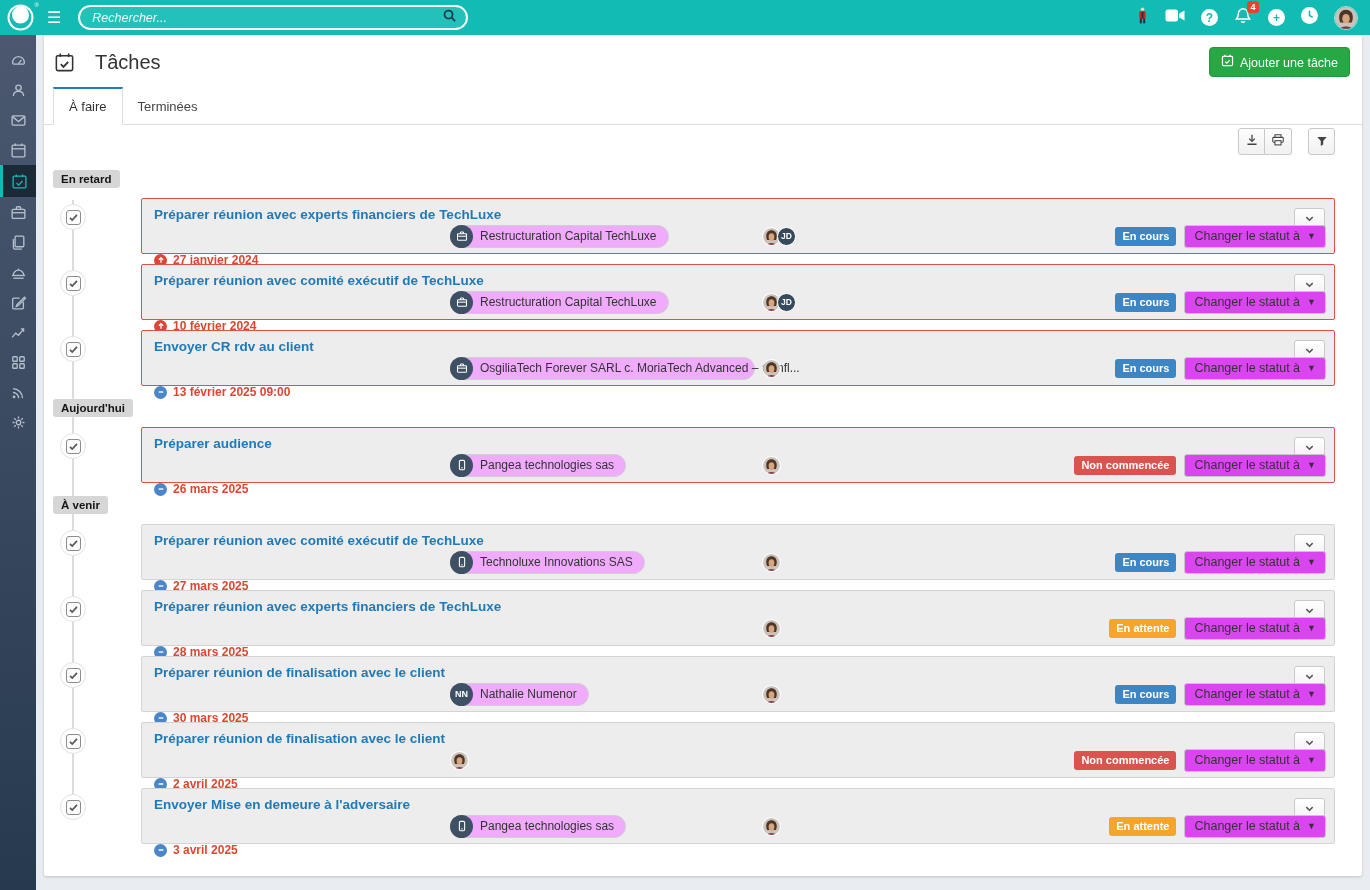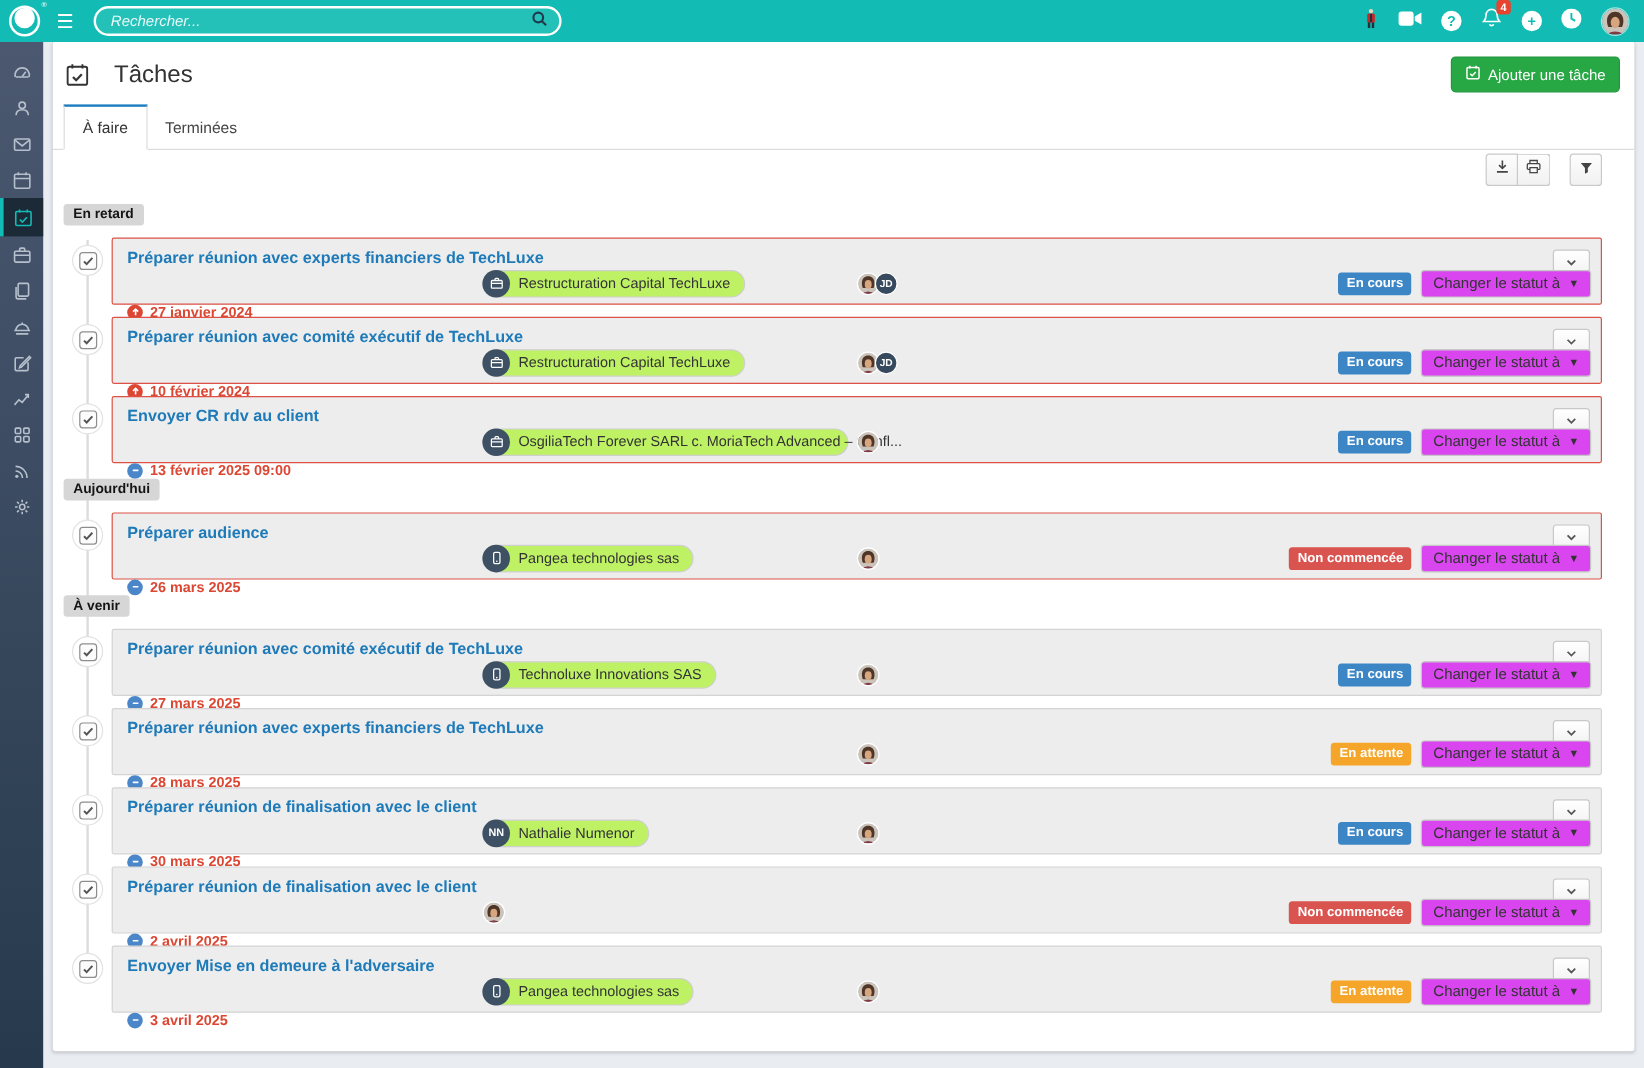--- a/index.html
+++ b/index.html
@@ -55,42 +55,42 @@
   .tb-btn.right { border-radius:0 3px 3px 0; border-left:none; }
   .tb-btn.single { border-radius:3px; margin-left:16px; }
 
   
   .list { position:relative; padding:2px 27px 0 9px; }
   .timeline { position:absolute; left:28px; top:45px; bottom:28px; width:2px; background:#dcdcdc; z-index:0; }
   .section-label { display:inline-block; background:#d6d6d6; color:#151515; font-weight:bold;
                    font-size:11.5px; padding:3px 8px; border-radius:3px; position:relative; z-index:3; }
   .section { margin-top:12px; }
   .section:first-child { margin-top:0; }
-  .item { display:flex; margin-top:10px; position:relative; }
+  .item { display:flex; margin-top:10px; position:relative;gap:48px; }
   .check-col { width:40px; flex:none; display:flex; justify-content:center; align-items:flex-start;
                padding-top:6px; position:relative; z-index:2; }
   .check-ring { width:26px; height:26px; background:#fff; border:1px solid #e2e2e2; border-radius:50%;
                 display:flex; align-items:center; justify-content:center; }
   .checkbox { width:15px; height:15px; border:1px solid #8d8d8d; border-radius:3px; background:#fcfcfc;
               display:flex; align-items:center; justify-content:center; cursor:pointer; }
   .task-row { flex:1; position:relative; background:#ededed; border:1px solid #d4d4d4; border-radius:2px;
               height:56px; z-index:1; }
   .task-row.overdue { border-color:#dc5244; }
   .t-title { position:absolute; top:8px; left:12px; font-size:13.5px; font-weight:bold; color:#1e7ab8;
              cursor:pointer; max-width:900px; white-space:nowrap; }
   .expander { position:absolute; top:9px; right:9px; width:31px; height:21px;
               background:linear-gradient(#fff,#f3f3f3); border:1px solid #c9c9c9; border-radius:3px;
               color:#555; display:flex; align-items:center; justify-content:center; cursor:pointer; }
   .t-bottom { position:absolute; left:12px; right:8px; bottom:5px; height:24px; display:flex; align-items:center; }
   .t-date { width:296px; flex:none; display:flex; align-items:center; gap:6px; color:#dc4733;
             font-weight:bold; font-size:12px;margin-top:48px; }
   .prio { width:13px; height:13px; border-radius:50%; flex:none; display:flex; align-items:center;
           justify-content:center; }
   .t-pill-zone { width:312px; flex:none; display:flex; align-items:center; }
-  .pill { display:inline-flex; align-items:center; background:#bef264; border:1px solid #cfcfcf;
+  .pill { display:inline-flex; align-items:center; background:#f0abfc; border:1px solid #cfcfcf;
           border-radius:12px; height:23px; padding-right:11px; font-size:12px; color:#333; gap:7px;
           max-width:305px; white-space:nowrap; cursor:pointer; }
   .pill-ic { width:23px; height:23px; border-radius:50%; background:#3e5064; color:#fff; flex:none;
              display:flex; align-items:center; justify-content:center; margin:-1px 0 -1px -1px;
              font-size:9px; font-weight:bold; }
   .t-avatars { flex:none; display:flex; align-items:center; min-width:46px; }
   .av { width:19px; height:19px; border-radius:50%; overflow:hidden; flex:none; border:1px solid #fff; }
   .av + .av { margin-left:-4px; }
   .av.initials { background:#36495d; color:#fff; font-size:8.5px; font-weight:bold; display:flex;
                  align-items:center; justify-content:center; }

